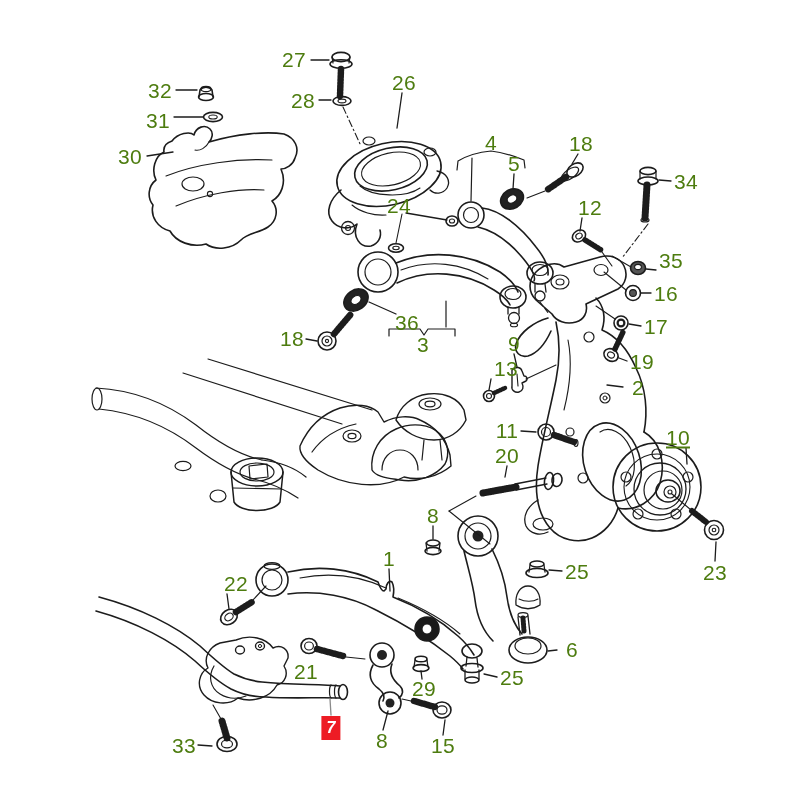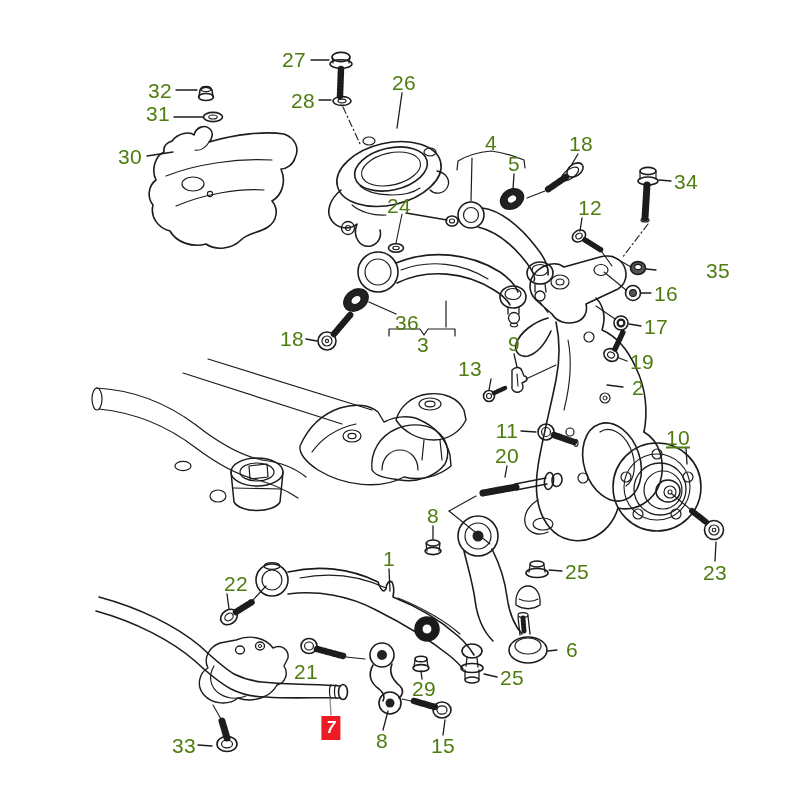--- a/index.html
+++ b/index.html
@@ -405,41 +405,41 @@
         <line x1="227" y1="594" x2="229" y2="609" stroke="#1c1c1c" stroke-width="1.3"></line>
         <line x1="331" y1="715" x2="330" y2="699" stroke="#8a8a8a" stroke-width="1.3"></line>
         <line x1="383" y1="730" x2="388" y2="711" stroke="#1c1c1c" stroke-width="1.3"></line>
         <line x1="443" y1="735" x2="445" y2="720" stroke="#1c1c1c" stroke-width="1.3"></line>
         <line x1="198" y1="745" x2="212" y2="746" stroke="#1c1c1c" stroke-width="1.3"></line>
       </g>
 </svg>
 
 <div id="callout-layer">
       <div class="callout" style="left: 160px; top: 90px;">32</div>
-      <div class="callout" style="left: 158px; top: 113px;">31</div>
+      <div class="callout" style="left: 158px; top: 120px;">31</div>
       <div class="callout" style="left: 130px; top: 156px;">30</div>
       <div class="callout" style="left: 294px; top: 59px;">27</div>
       <div class="callout" style="left: 303px; top: 100px;">28</div>
       <div class="callout" style="left: 404px; top: 82px;">26</div>
       <div class="callout" style="left: 491px; top: 142px;">4</div>
       <div class="callout" style="left: 514px; top: 163px;">5</div>
       <div class="callout" style="left: 581px; top: 143px;">18</div>
       <div class="callout" style="left: 686px; top: 181px;">34</div>
       <div class="callout" style="left: 590px; top: 207px;">12</div>
-      <div class="callout" style="left: 671px; top: 270px; margin-left: 47px;">35</div>
+      <div class="callout" style="left: 671px; top: 260px;">35</div>
       <div class="callout" style="left: 666px; top: 293px;">16</div>
       <div class="callout" style="left: 656px; top: 326px;">17</div>
       <div class="callout" style="left: 642px; top: 361px;">19</div>
       <div class="callout" style="left: 638px; top: 387px;">2</div>
       <div class="callout" style="left: 399px; top: 205px;">24</div>
       <div class="callout" style="left: 407px; top: 322px;">36</div>
       <div class="callout" style="left: 423px; top: 344px;">3</div>
       <div class="callout" style="left: 292px; top: 338px;">18</div>
       <div class="callout" style="left: 514px; top: 343px;">9</div>
-      <div class="callout" style="left: 470px; top: 368px; text-align: center;">13</div>
+      <div class="callout" style="left: 506px; top: 368px; text-align: center;">13</div>
       <div class="callout" style="left: 507px; top: 430px;">11</div>
       <div class="callout" style="left: 507px; top: 455px;">20</div>
       <div class="callout" style="left: 678px; top: 437px; text-decoration: underline;">10</div>
       <div class="callout" style="left: 715px; top: 572px;">23</div>
       <div class="callout" style="left: 577px; top: 571px;">25</div>
       <div class="callout" style="left: 433px; top: 515px;">8</div>
       <div class="callout" style="left: 389px; top: 558px;">1</div>
       <div class="callout" style="left: 572px; top: 649px;">6</div>
       <div class="callout" style="left: 512px; top: 677px;">25</div>
       <div class="callout" style="left: 424px; top: 688px;">29</div>

